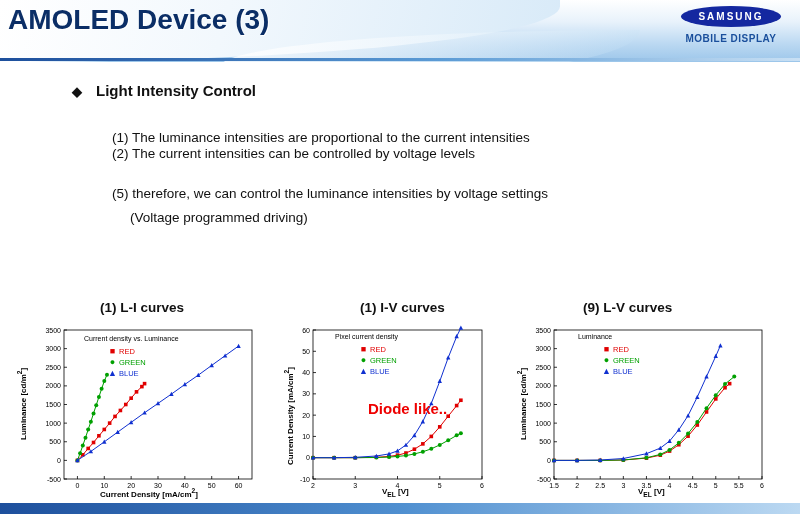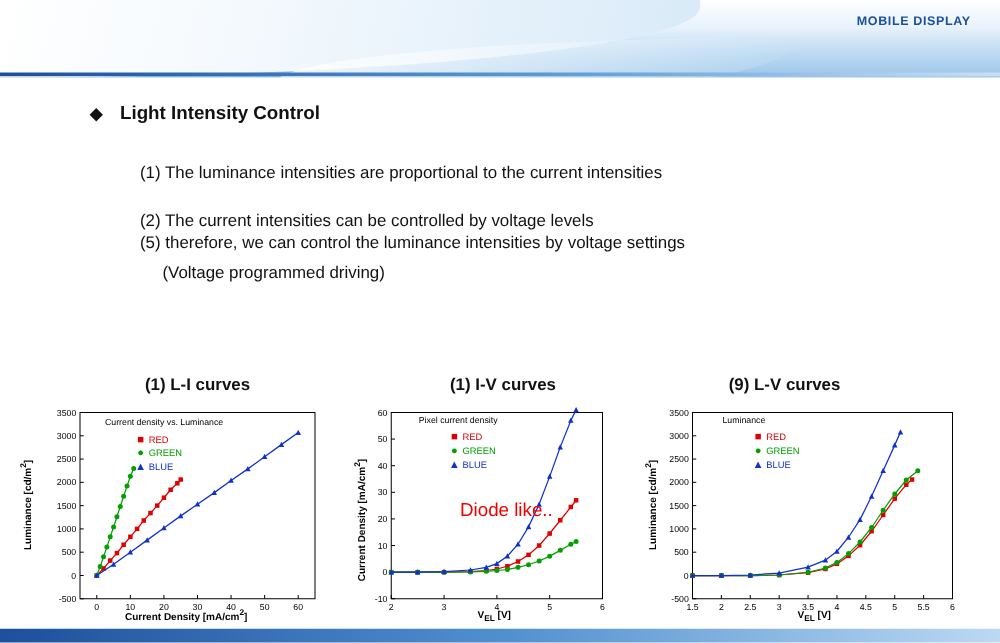--- a/index.html
+++ b/index.html
@@ -54,28 +54,28 @@
     position:absolute;left:72px;top:82px;
     font-size:15px;font-weight:bold;color:#111111;
   }
   #bullet .dia{display:inline-block;margin-right:14px;color:#111;font-size:13px;}
   .line{
     position:absolute;left:112px;
     font-size:13.5px;font-weight:normal;color:#111111;
     white-space:nowrap;
   }
   #l1{top:130px;}
-  #l2{top:169px;}
+  #l2{top:146px;}
   #l3{top:186px;}
   #l4{top:210px;left:130px;}
   
   .chart-title{
     position:absolute;font-size:13.5px;font-weight:bold;color:#111;
   }
-  #t1{left:116px;top:300px;}
+  #t1{left:100px;top:300px;}
   #t2{left:360px;top:300px;}
   #t3{left:583px;top:300px;}
   .plot{position:absolute;}
   .axis-label{
     position:absolute;font-size:8px;font-weight:bold;color:#000;
     white-space:nowrap;
   }
   .yaxis-label{
     transform-origin:0 0;transform:rotate(-90deg);
   }
@@ -83,36 +83,38 @@
     position:absolute;font-size:7.5px;color:#000;line-height:10px;
   }
   .legend .cap{font-size:7px;color:#000;margin-bottom:2px;white-space:nowrap;}
   .legend .row{white-space:nowrap;margin-left:22px;}
   .legend .sym{display:inline-block;width:13px;text-align:center;font-size:9px;}
   .lg-red{color:#e00000;}
   .lg-green{color:#00a000;}
   .lg-blue{color:#1030d0;}
   #diode-note{
     position:absolute;left:368px;top:400px;width:108px;
-    color:#ee0000;font-size:15px;font-weight:normal;line-height:18px;
+    color:#ee0000;font-size:15px;font-weight:bold;line-height:18px;
   }
   #footer-bar{
     position:absolute;left:0;bottom:0;width:800px;height:11px;
     background:linear-gradient(to right,#1d4f9c,#4f8fd0 50%,#bcd9f2);
   }
   svg{display:block;}
   .tickt{font-size:7px;fill:#000;font-family:"Liberation Sans",sans-serif;}
 </style>
 </head>
 <body>
 
 <div id="header">
   <div class="swoosh"></div>
   <div class="swoosh2"></div>
+  <div id="title">AMOLED Device (3)</div>
   <div id="logo-block">
+    <div id="logo-oval">SAMSUNG</div>
     <div id="logo-sub">MOBILE DISPLAY</div>
   </div>
 </div>
 <div id="header-rule"></div>
 
 <div id="bullet">
   <span class="dia">◆</span><span>Light Intensity Control</span>
 </div>
 <div class="line" id="l1">(1) The luminance intensities are proportional to the current intensities</div>
 <div class="line" id="l2">(2) The current intensities can be controlled by voltage levels</div>

